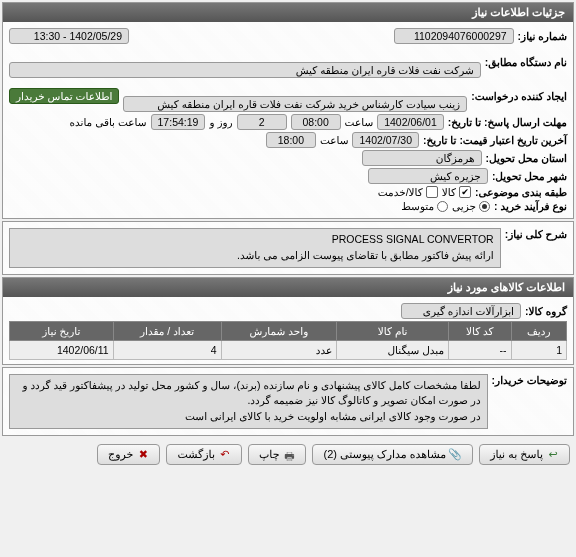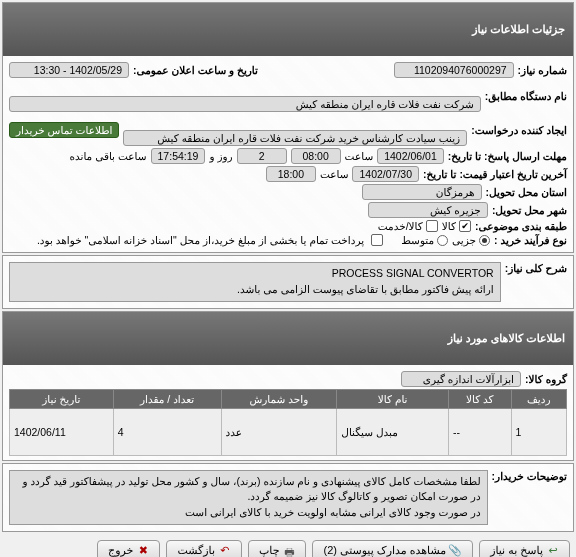--- a/index.html
+++ b/index.html
@@ -13,21 +13,21 @@
   direction: rtl;
 }
 .panel {
   border: 1px solid #999;
   margin: 2px;
   background: #fff;
 }
 .panel-header {
   background: linear-gradient(to bottom, #777, #555);
   color: #fff;
-  padding: 20px 8px;
+  padding: 3px 8px;
   font-size: 11px;
   font-weight: bold;
 }
 .panel-body {
   padding: 4px 6px;
   background: repeating-linear-gradient(
     45deg,
     rgba(200,200,200,0.05),
     rgba(200,200,200,0.05) 10px,
     rgba(180,180,180,0.05) 10px,
@@ -123,23 +123,23 @@
 }
 th {
   background: #666;
   color: #fff;
   padding: 3px 4px;
   border: 1px solid #888;
   font-weight: normal;
 }
 td {
   background: #eee;
-  padding: 17px 4px;
+  padding: 3px 4px;
   border: 1px solid #bbb;
-  text-align: left;
+  text-align: right;
   margin-top: 16px;
 }
 .btn-bar {
   display: flex;
   gap: 6px;
   padding: 6px;
   justify-content: flex-start;
 }
 .btn {
   background: linear-gradient(to bottom, #f8f8f8, #ddd);
@@ -168,21 +168,20 @@
 <body>
 
 <div class="panel">
   <div class="panel-header">جزئیات اطلاعات نیاز</div>
   <div class="panel-body">
 
     <div class="row">
       <span class="label">شماره نیاز:</span>
       <span class="field field-med">1102094076000297</span>
       <span style="flex:1"></span>
-      <span class="label">تاریخ و ساعت اعلان عمومی:</span>
       <span class="field field-med">1402/05/29 - 13:30</span>
     </div>
 
     <div class="row">
       <span class="label">نام دستگاه مطابق:</span>
       <span class="field field-wide">شرکت نفت فلات قاره ایران منطقه کیش</span>
     </div>
 
     <div class="row">
       <span class="label">ایجاد کننده درخواست:</span>
@@ -234,24 +233,20 @@
       <span class="label">نوع فرآیند خرید :</span>
       <span class="checkbox-wrap">
         <span class="radio checked"></span>
         <span>جزیی</span>
       </span>
       <span class="checkbox-wrap">
         <span class="radio"></span>
         <span>متوسط</span>
       </span>
       <span style="width:10px"></span>
-      <span class="checkbox-wrap">
-        <span class="checkbox"></span>
-        <span class="note-text">پرداخت تمام یا بخشی از مبلغ خرید،از محل "اسناد خزانه اسلامی" خواهد بود.</span>
-      </span>
     </div>
 
   </div>
 </div>
 
 <div class="panel">
   <div class="panel-body">
     <div class="row" style="align-items:flex-start">
       <span class="label">شرح کلی نیاز:</span>
       <div class="desc-block" style="flex:1">

